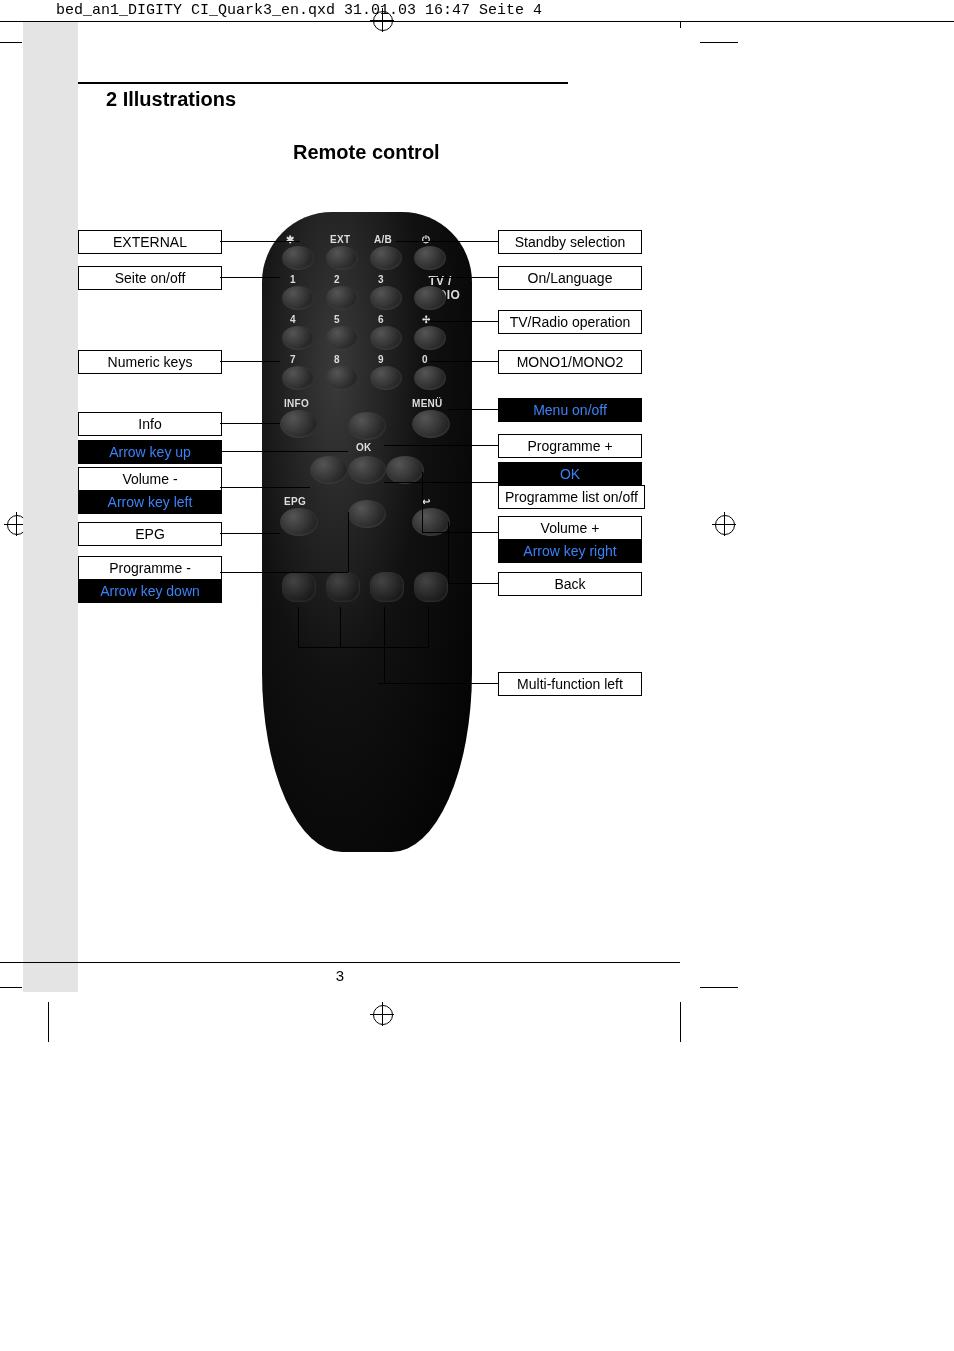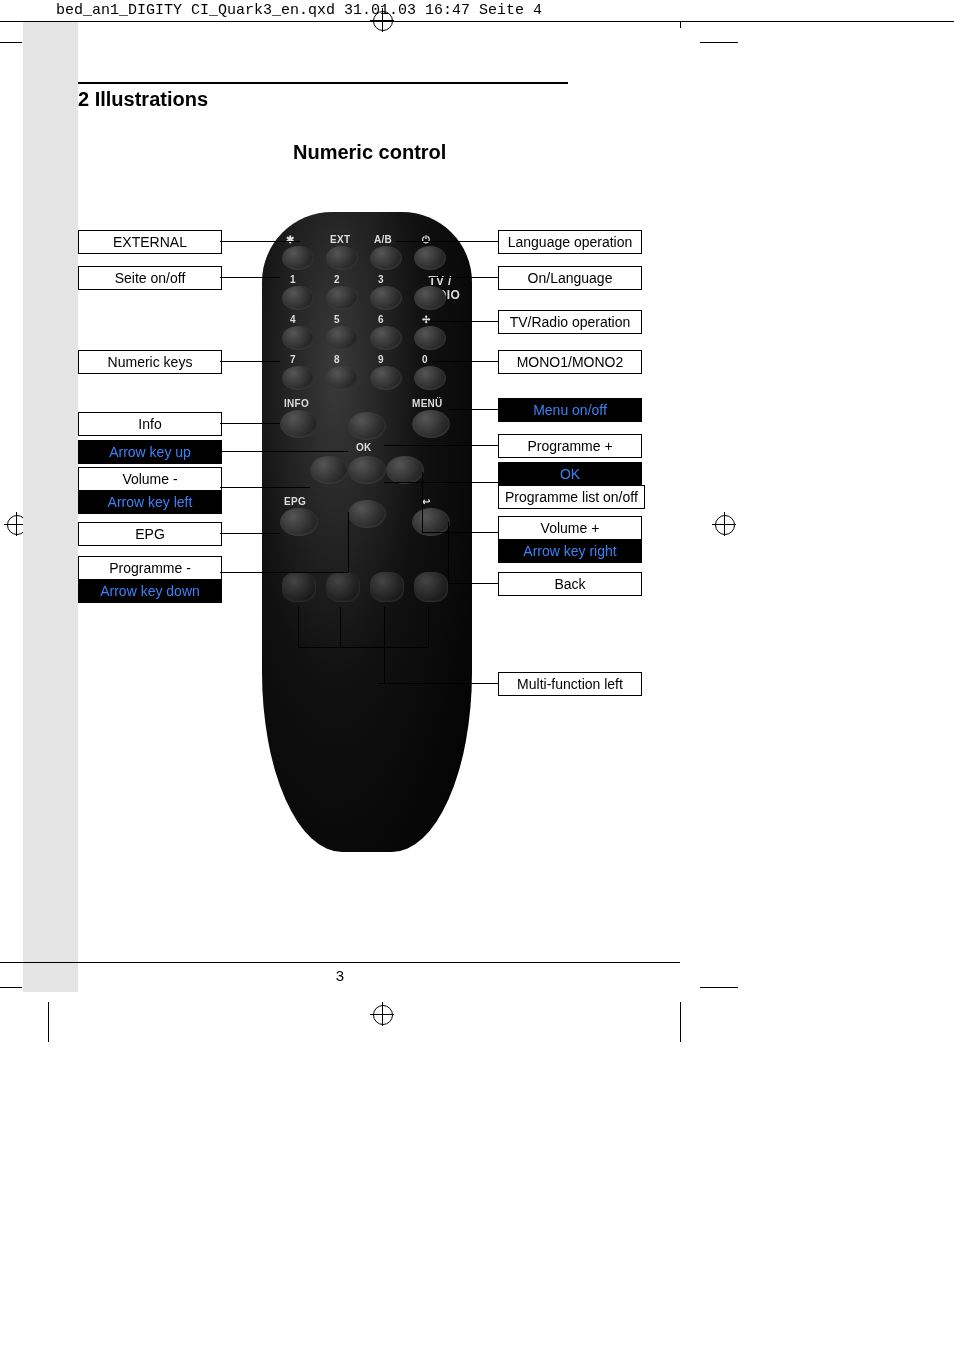--- a/index.html
+++ b/index.html
@@ -38,21 +38,21 @@
   
   .grey-gutter {
     position:absolute; left:23px; top:0; width:55px; height:970px;
     background:#e4e4e4;
   }
   .content {
     position:absolute; left:78px; top:60px; width:600px;
   }
   .rule { border-top:2px solid #000; margin-bottom:4px; width:490px; }
   .h2 {
-    font-size:20px; font-weight:bold; margin:0 0 30px 0;
+    font-size:20px; font-weight:bold; margin:0 0 30px 0;padding-left:28px;
   }
   .remote-title {
     font-size:20px; font-weight:bold; text-align:left;
     margin-left:215px;
   }
   
   .diagram {
     position:absolute; left:78px; top:190px; width:600px; height:700px;
   }
   .remote-body {
@@ -107,21 +107,21 @@
     </div>
   <div class="reg-mark" style="left:370px;top:980px">
       <div class="reg-circle"></div>
     </div>
 
   <div class="grey-gutter"></div>
 
   <div class="content">
     <div class="rule"></div>
     <div class="h2">2 Illustrations</div>
-    <div class="remote-title">Numeric control</div>
+    <div class="remote-title">Remote control</div>
   </div>
 
   <div class="diagram">
     <div class="remote-body">
 
       <span class="rlabel" style="left:24px;top:22px">✱</span>
       <span class="rlabel" style="left:68px;top:22px">EXT</span>
       <span class="rlabel" style="left:112px;top:22px">A/B</span>
       <span class="rlabel" style="left:160px;top:22px">⏻</span>
 
@@ -198,21 +198,21 @@
     <div class="lead" style="left:142px;top:275px;width:90px"></div>
 
     <div class="callout" style="left:0;top:310px">EPG</div>
     <div class="lead" style="left:142px;top:321px;width:60px"></div>
 
     <div class="callout" style="left:0;top:344px">Programme -</div>
     <div class="callout inv" style="left:0;top:367px">Arrow key down</div>
     <div class="lead" style="left:142px;top:360px;width:128px"></div>
     <div class="lead-v" style="left:270px;top:300px;height:60px"></div>
 
-    <div class="callout" style="left:420px;top:18px">Language operation</div>
+    <div class="callout" style="left:420px;top:18px">Standby selection</div>
     <div class="lead" style="left:318px;top:29px;width:102px"></div>
 
     <div class="callout" style="left:420px;top:54px">On/Language</div>
     <div class="lead" style="left:352px;top:65px;width:68px"></div>
 
     <div class="callout" style="left:420px;top:98px">TV/Radio operation</div>
     <div class="lead" style="left:352px;top:109px;width:68px"></div>
 
     <div class="callout" style="left:420px;top:138px">MONO1/MONO2</div>
     <div class="lead" style="left:352px;top:149px;width:68px"></div>

